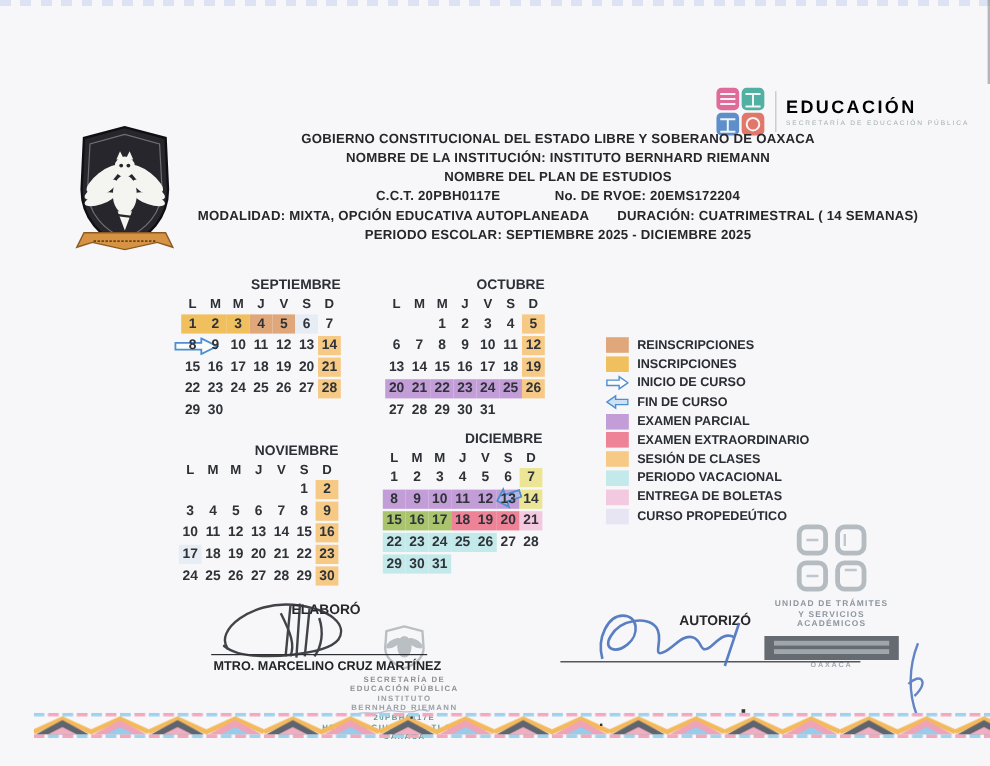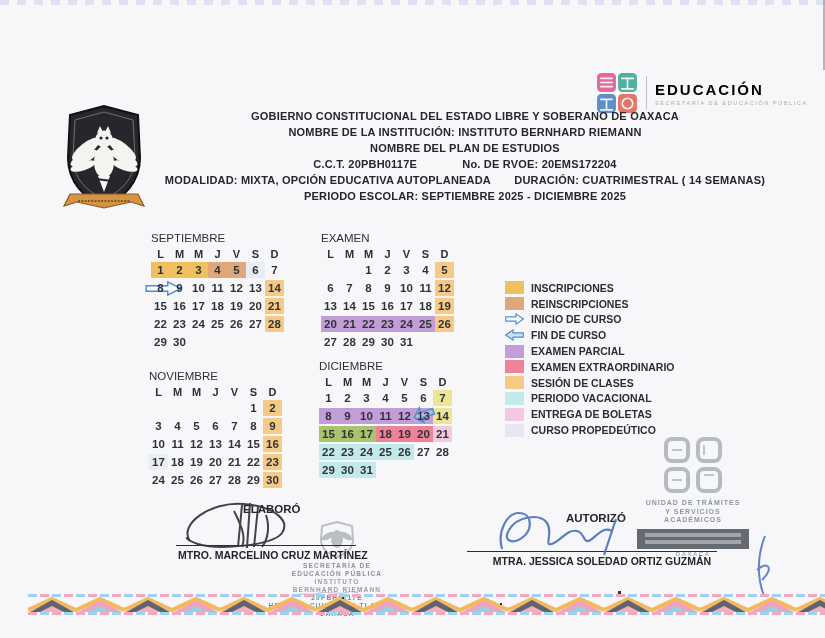--- a/index.html
+++ b/index.html
@@ -18,21 +18,21 @@
   
   #crest{position:absolute;left:58px;top:102px;}
   
   #sep-logo{position:absolute;left:596px;top:72px;display:flex;align-items:center;}
   #sep-logo .glyph{width:42px;height:42px;}
   #sep-logo .divider{width:1px;height:34px;background:#c8c0c8;margin:0 8px;}
   #sep-title{font-size:15px;font-weight:bold;letter-spacing:2px;color:#000000;}
   #sep-sub{font-size:5.5px;letter-spacing:1.6px;color:#9fb3a6;margin-top:2px;}
   
   .month{position:absolute;width:133px;}
-  .month-title{text-align:left;font-weight:normal;font-size:11.5px;height:15px;color:#2c2f35;}
+  .month-title{text-align:right;font-weight:bold;font-size:11.5px;height:15px;color:#2c2f35;}
   .grid{display:grid;grid-template-columns:repeat(7,19px);}
   .hdr{height:14px;line-height:14px;text-align:center;font-weight:bold;font-size:11px;color:#2c2f35;}
   .cell{position:relative;height:18px;line-height:18px;text-align:center;
         font-weight:bold;font-size:11.5px;color:#2f3338;}
   .cell .hl{position:absolute;left:0;right:0;top:1px;bottom:1px;z-index:0;}
   .cell .num{position:relative;z-index:2;}
   .cell svg.marker{position:absolute;z-index:1;}
   #month-0{left:151px;top:232px;} #month-1{left:321px;top:232px;}
   #month-2{left:149px;top:370px;} #month-3{left:319px;top:360px;}
   
@@ -165,21 +165,21 @@
         <div class="cell"><span class="num">24</span></div>
         <div class="cell"><span class="num">25</span></div>
         <div class="cell"><span class="num">26</span></div>
         <div class="cell"><span class="num">27</span></div>
         <div class="cell"><span class="hl" style="background: rgb(246, 202, 133);"></span><span class="num">28</span></div>
         <div class="cell"><span class="num">29</span></div>
         <div class="cell"><span class="num">30</span></div>
       </div>
     </div>
   <div class="month" id="month-1">
-      <div class="month-title">EXAMEN</div>
+      <div class="month-title">OCTUBRE</div>
       <div class="grid">
         <div class="hdr">L</div>
         <div class="hdr">M</div>
         <div class="hdr">M</div>
         <div class="hdr">J</div>
         <div class="hdr">V</div>
         <div class="hdr">S</div>
         <div class="hdr">D</div>
         <div class="cell"></div>
         <div class="cell"></div>
@@ -304,26 +304,26 @@
         <div class="cell"><span class="num">27</span></div>
         <div class="cell"><span class="num">28</span></div>
         <div class="cell"><span class="hl" style="background: rgb(195, 233, 234);"></span><span class="num">29</span></div>
         <div class="cell"><span class="hl" style="background: rgb(195, 233, 234);"></span><span class="num">30</span></div>
         <div class="cell"><span class="hl" style="background: rgb(195, 233, 234);"></span><span class="num">31</span></div>
       </div>
     </div>
 
   <div id="legend">
       <div class="lg-row">
+        <span class="lg-sw" style="background: rgb(224, 168, 122);"></span>
+        <span class="lg-label">REINSCRIPCIONES</span>
+      </div>
+      <div class="lg-row">
         <span class="lg-sw" style="background: rgb(241, 192, 94);"></span>
         <span class="lg-label">INSCRIPCIONES</span>
-      </div>
-      <div class="lg-row">
-        <span class="lg-sw" style="background: rgb(224, 168, 122);"></span>
-        <span class="lg-label">REINSCRIPCIONES</span>
       </div>
       <div class="lg-row">
         <svg class="lg-ic" viewBox="0 0 26 16">
           <polygon points="1,5 15,5 15,1 25,8 15,15 15,11 1,11" fill="rgba(255,255,255,0.6)" stroke="#4b8fd2" stroke-width="1.6"></polygon>
         </svg>
         <span class="lg-label">INICIO DE CURSO</span>
       </div>
       <div class="lg-row">
         <svg class="lg-ic" viewBox="0 0 26 16">
           <polygon points="25,5 11,5 11,1 1,8 11,15 11,11 25,11" fill="rgba(173,205,235,0.55)" stroke="#4b8fd2" stroke-width="1.6"></polygon>
@@ -411,21 +411,20 @@
   <div class="sig-name" style="left:178px;top:549px;width:182px;z-index:3;">MTRO. MARCELINO CRUZ MARTÍNEZ</div>
 
   <div class="sig-heading" style="left:566px;top:512px;">AUTORIZÓ</div>
   <svg style="position:absolute;left:490px;top:505px;z-index:2;" width="150" height="55">
     <g fill="none" stroke="#4a72bd" stroke-width="2.2" opacity=".9">
       <path d="M12 44 C7 26 17 8 29 8 C42 8 43 24 33 32 C23 40 12 36 19 25 C27 11 50 8 57 18 C64 28 52 44 64 38 C72 34 78 24 87 26 C96 28 92 41 102 34 C109 28 114 22 122 26"></path>
       <path d="M126 14 C122 26 118 38 114 50"></path>
     </g>
   </svg>
   <div class="sig-rule" style="left:467px;top:551px;width:250px;"></div>
-  <div class="sig-name" style="left:478px;top:555px;width:248px;z-index:3;">MTRA. JESSICA SOLEDAD ORTIZ GUZMÁN</div>
 
   <svg style="position:absolute;left:745px;top:530px;" width="40" height="72">
     <g fill="none" stroke="#4a72bd" stroke-width="2" opacity=".85">
       <path d="M20 6 C12 26 12 48 19 66"></path>
       <path d="M12 40 C22 30 30 38 17 50"></path>
     </g>
   </svg>
 
   <svg style="position:absolute;left:290px;top:588px;" width="70" height="12">
     <path d="M4 8 C12 3 20 9 30 5 C38 2 48 8 58 4 C62 2 66 6 68 4" fill="none" stroke="#8892b5" stroke-width="1.1" opacity=".55"></path>

